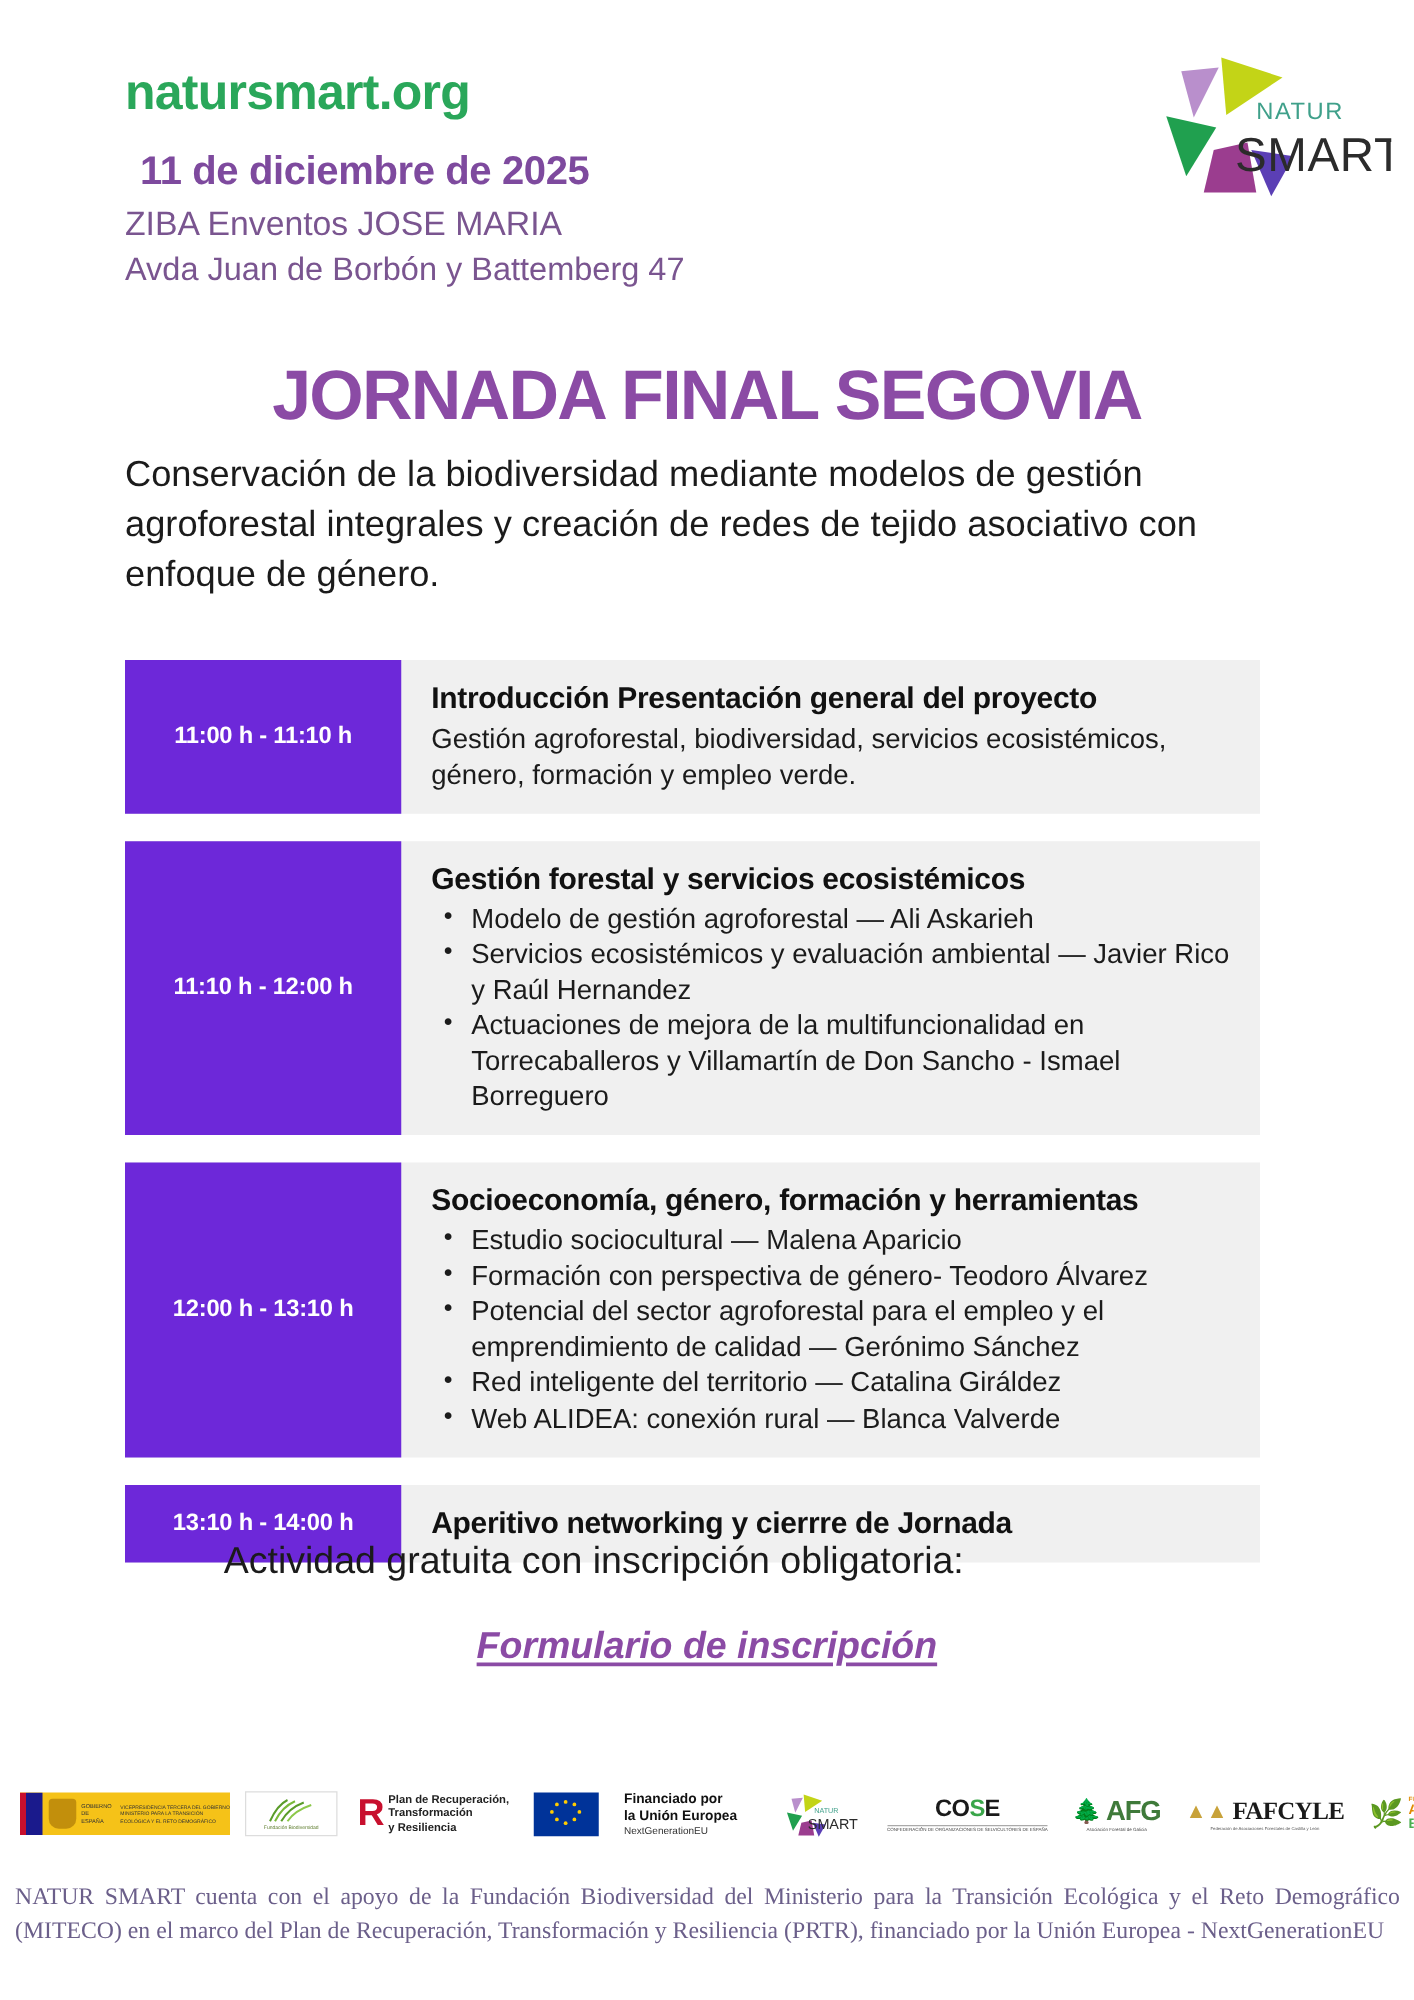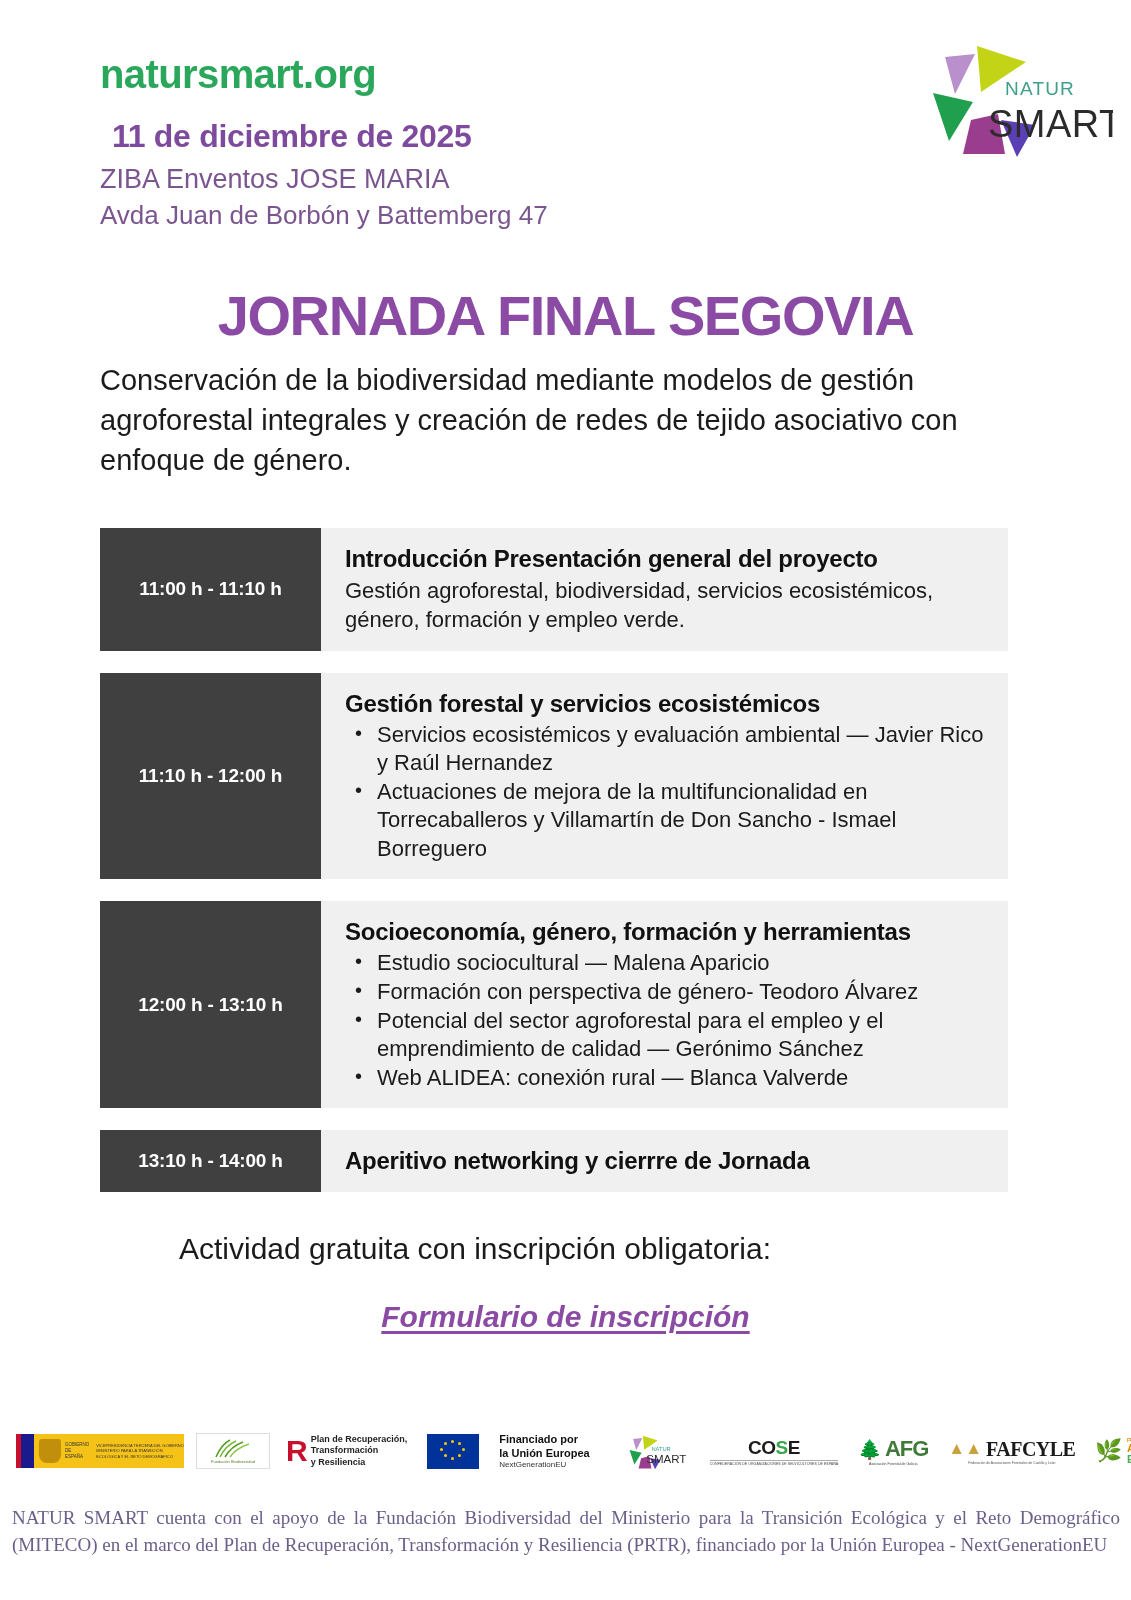--- a/index.html
+++ b/index.html
@@ -97,21 +97,21 @@
     width: 908px;
   }
   .sched-row {
     display: flex;
     align-items: stretch;
     background: #f0f0f0;
     margin-bottom: 22px;
   }
   .sched-time {
     flex: 0 0 221px;
-    background: #404040;
+    background: #6d28d9;
     color: #ffffff;
     font-size: 19px;
     font-weight: 700;
     letter-spacing: -0.2px;
     display: flex;
     align-items: center;
     justify-content: center;
     text-align: center;
   }
   .sched-body {
@@ -340,34 +340,36 @@
         <div class="sched-title">Introducción Presentación general del proyecto</div>
         <div class="sched-desc">Gestión agroforestal, biodiversidad, servicios ecosistémicos, género, formación y empleo verde.</div>
       </div>
     </div>
 
     <div class="sched-row row-2">
       <div class="sched-time">11:10 h - 12:00 h</div>
       <div class="sched-body">
         <div class="sched-title">Gestión forestal y servicios ecosistémicos</div>
         <ul class="sched-list">
+          <li>Modelo de gestión agroforestal — Ali Askarieh</li>
           <li>Servicios ecosistémicos y evaluación ambiental — Javier Rico y Raúl Hernandez</li>
           <li>Actuaciones de mejora de la multifuncionalidad en Torrecaballeros y Villamartín de Don Sancho -  Ismael Borreguero</li>
         </ul>
       </div>
     </div>
 
     <div class="sched-row row-3">
       <div class="sched-time">12:00 h - 13:10 h</div>
       <div class="sched-body">
         <div class="sched-title">Socioeconomía, género, formación y herramientas</div>
         <ul class="sched-list">
           <li>Estudio sociocultural — Malena Aparicio</li>
           <li>Formación con perspectiva de género- Teodoro Álvarez</li>
           <li>Potencial del sector agroforestal para el empleo y el emprendimiento de calidad — Gerónimo Sánchez</li>
+          <li>Red inteligente del territorio — Catalina Giráldez</li>
           <li>Web ALIDEA: conexión rural — Blanca Valverde</li>
         </ul>
       </div>
     </div>
 
     <div class="sched-row row-4">
       <div class="sched-time">13:10 h - 14:00 h</div>
       <div class="sched-body">
         <div class="sched-title">Aperitivo networking y cierrre de Jornada</div>
       </div>

